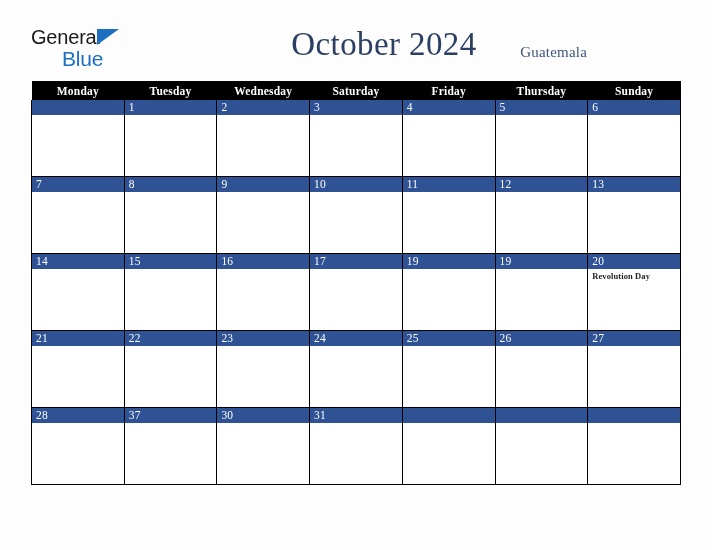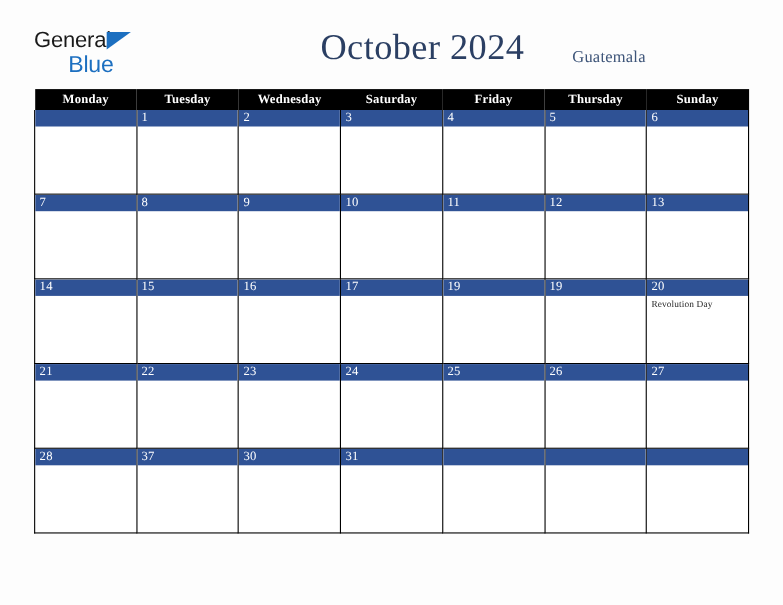--- a/index.html
+++ b/index.html
@@ -134,21 +134,21 @@
     font-size: 11.5px;
     padding-left: 4px;
     letter-spacing: 0.2px;
   }
 
   .events {
     padding: 2px 3px 0 4px;
   }
   .event {
     font-size: 8.5px;
-    font-weight: normal;
+    font-weight: bold;
     color: #1f1f1f;
     line-height: 10px;
     letter-spacing: 0.1px;
     white-space: nowrap;
     overflow: hidden;
     text-overflow: ellipsis;
   }
 </style>
 </head>
 <body>

